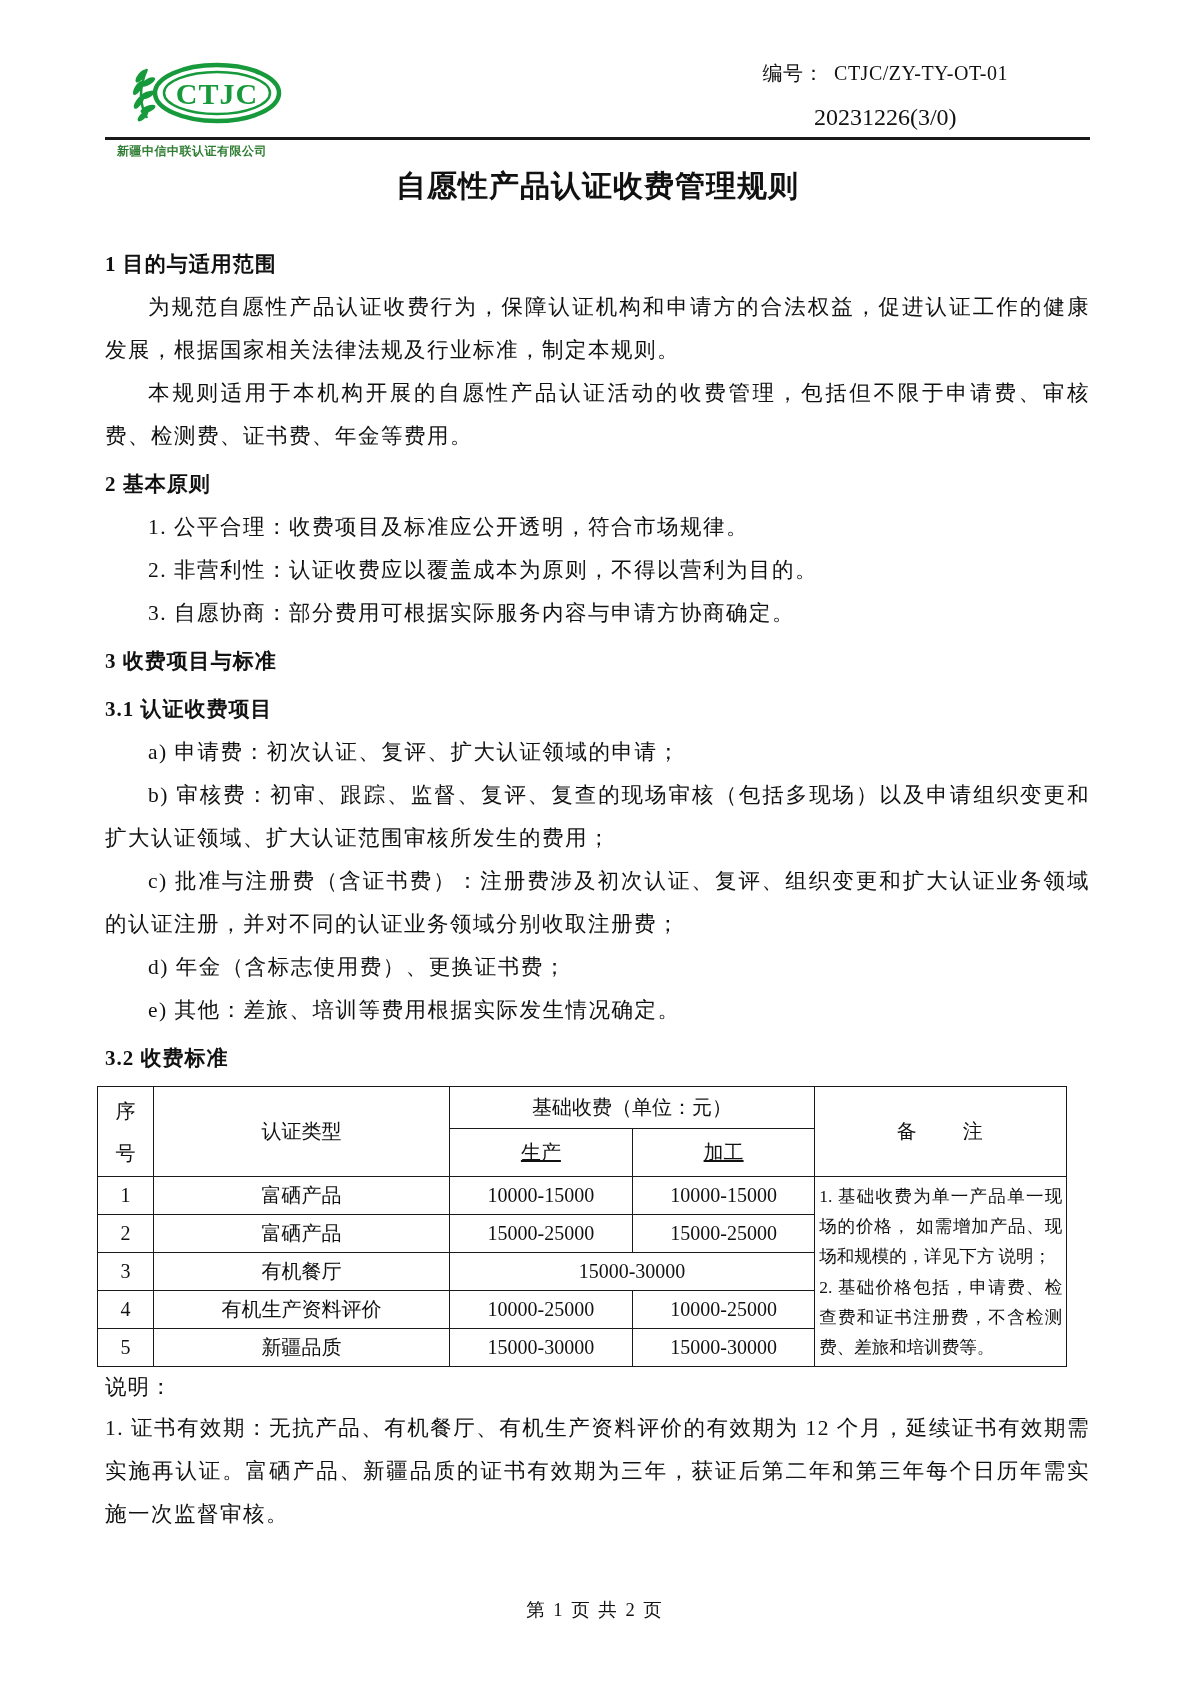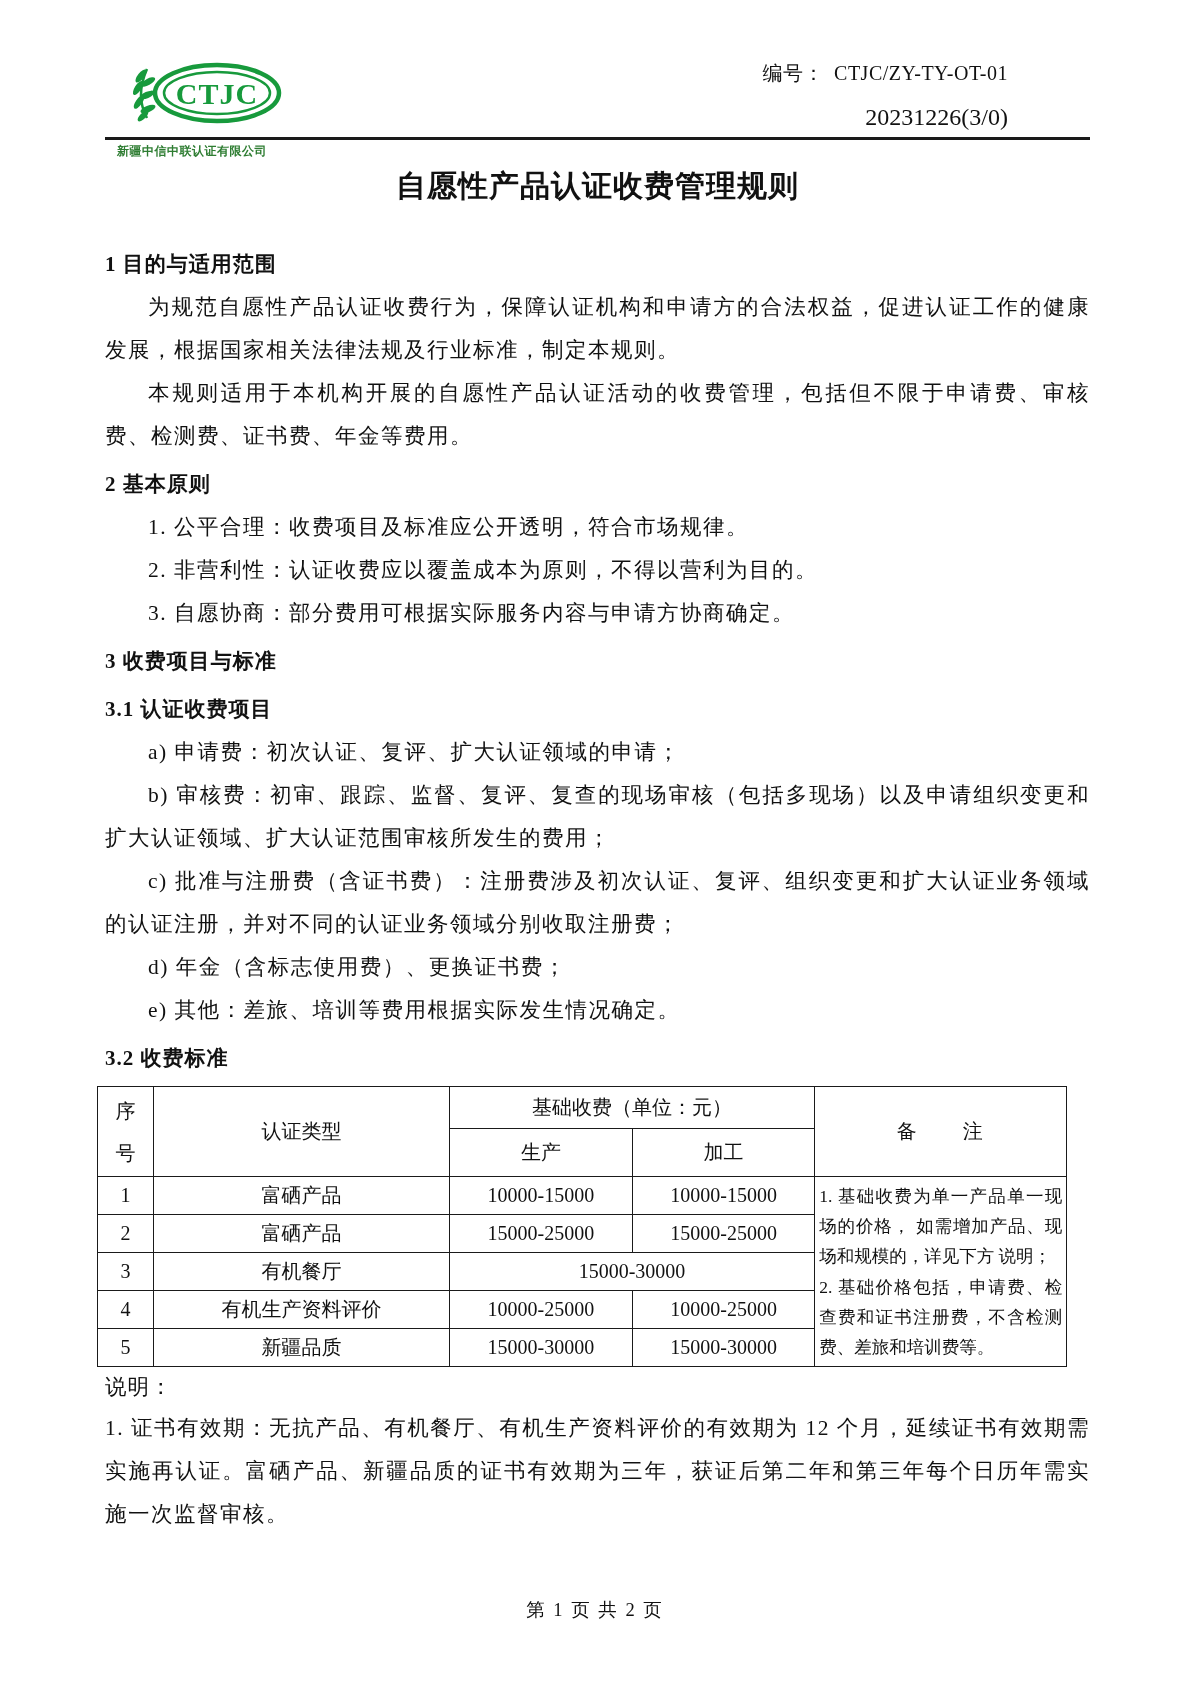--- a/index.html
+++ b/index.html
@@ -9,40 +9,40 @@
     width: 1190px; height: 1684px; margin: 0 auto; background: #ffffff;
     padding: 52px 100px 0 105px; position: relative; overflow: hidden;
   }
   
   .doc-header { position: relative; height: 88px; border-bottom: 3px solid #1a1a1a; }
   .logo-block { position: absolute; left: 12px; top: 10px; width: 210px; }
   .company-name {
     color: #2e7d32; font-weight: bold; font-size: 12px; letter-spacing: 0.5px;
     margin-top: 15px; font-family: "Liberation Sans", sans-serif; white-space: nowrap;
   }
-  .doc-meta { position: absolute; right: 82px; top: 8px; text-align: right; }
+  .doc-meta { position: absolute; right: 82px; top: 8px; text-align: center; }
   .doc-no { font-size: 20px; letter-spacing: 0.5px; }
   .doc-no .code { margin-left: 10px; }
   .doc-date { font-size: 24px; margin-top: 17px; }
   
   .doc-title {
     text-align: center; font-size: 30px; font-weight: bold;
     margin-top: 26px; margin-bottom: 36px; letter-spacing: 1px;
   }
   .sec-heading { font-size: 21px; font-weight: bold; line-height: 43px; margin-top: 5px; letter-spacing: 1px; }
   p.body-text { font-size: 21.5px; line-height: 43px; text-align: justify; letter-spacing: 1.5px; }
   p.indent { text-indent: 2em; }
   
   table.fee-table {
     border-collapse: collapse; width: 98.5%; margin-left: -8px; margin-top: 6px;
     table-layout: fixed; font-size: 20px;
   }
   table.fee-table td { border: 1.5px solid #1a1a1a; text-align: center; vertical-align: middle; padding: 2px 4px; }
   tr.hrow1 td { height: 42px; }
-  tr.hrow2 td { height: 48px; }
+  tr.hrow2 td { height: 48px; text-decoration: underline; }
   tr.drow td { height: 38px; }
   .vert-label { display: inline-block; width: 1.15em; word-break: break-all; line-height: 2.1; }
   td.remark-header { letter-spacing: 2px; }
   td.remark-cell { text-align: left; font-size: 17.5px; padding: 6px 9px; }
   td.remark-cell p { line-height: 1.72; text-align: justify; }
   
   .notes-heading { font-size: 21.5px; line-height: 40px; letter-spacing: 1px; }
   .page-footer {
     position: absolute; left: 0; right: 0; bottom: 62px;
     text-align: center; font-size: 18.5px; letter-spacing: 2px;

